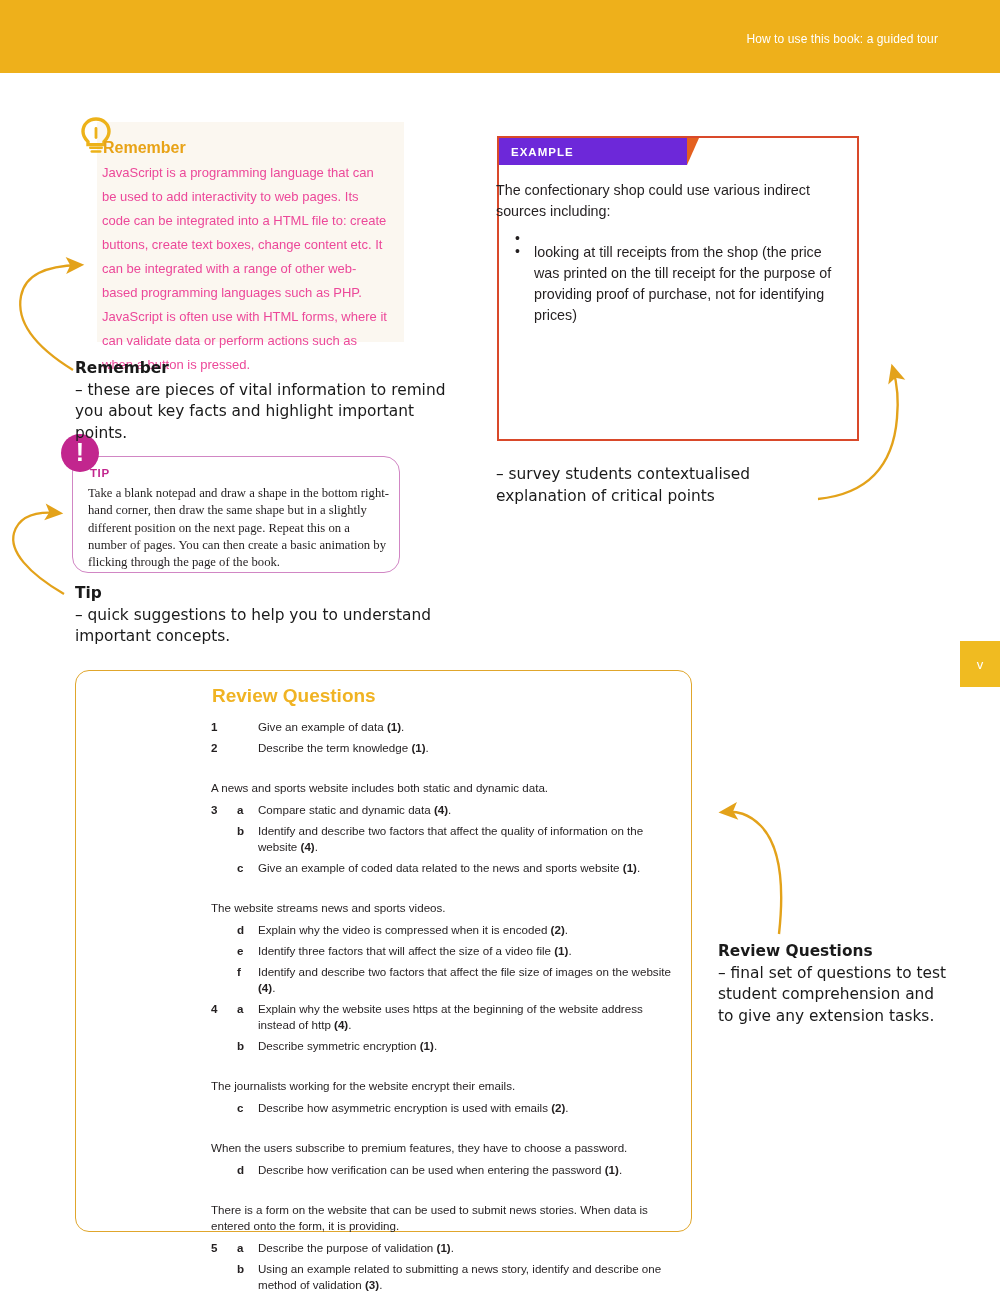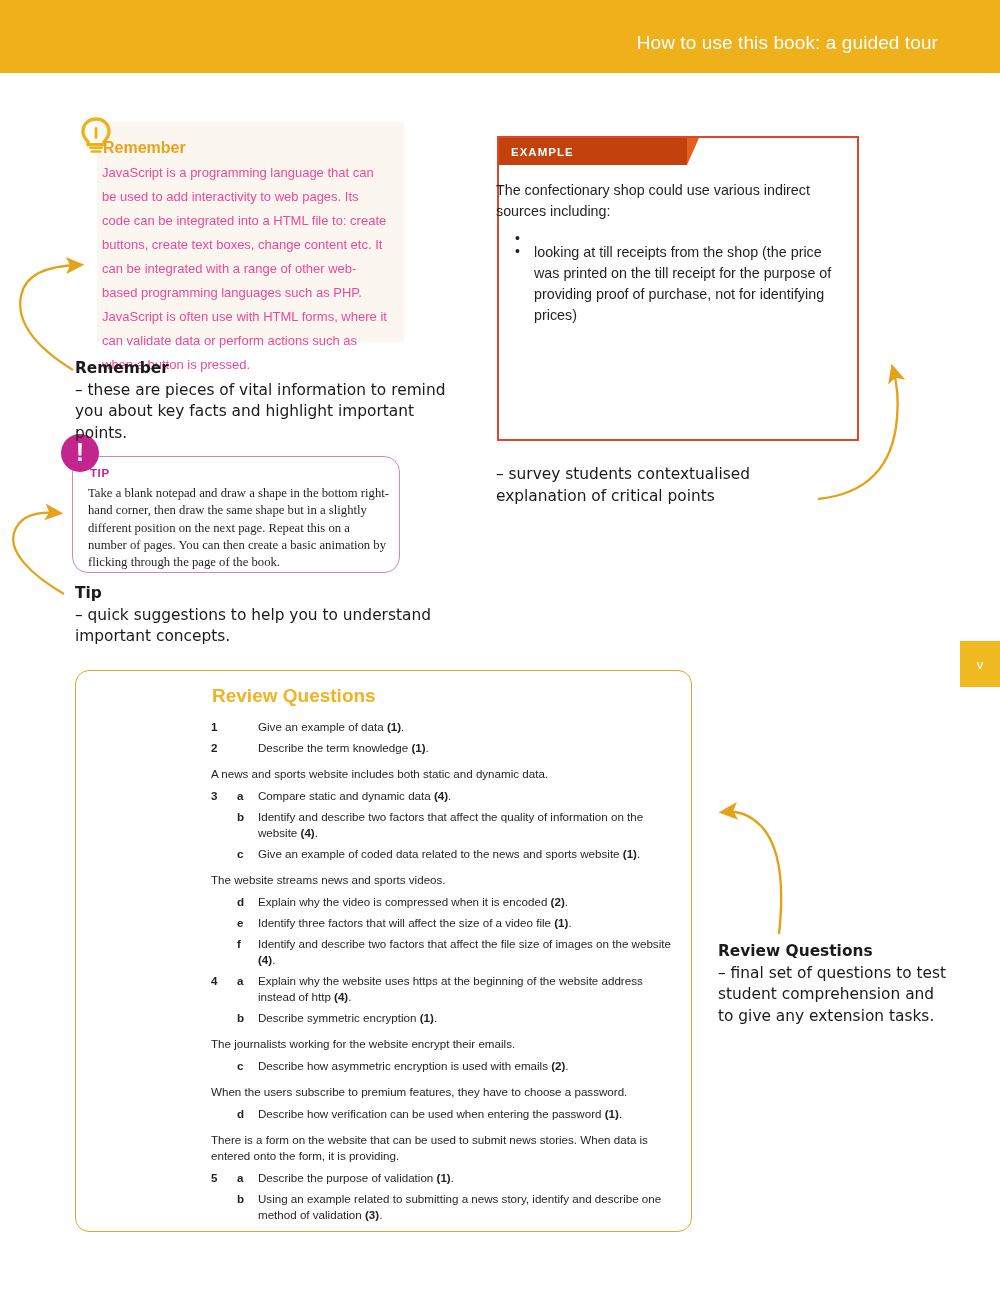--- a/index.html
+++ b/index.html
@@ -28,21 +28,21 @@
     position: absolute;
     left: 0; bottom: -6px;
     width: 1000px; height: 8px;
     background: linear-gradient(to bottom, #eeb01b 0%, #eeb01b 35%, #ffffff 36%);
   }
   .header-title {
     position: absolute;
     right: 62px;
     top: 32px;
     color: #ffffff;
-    font-size: 19px;
+    font-size: 12px;
     font-family: "Liberation Sans", sans-serif;
     letter-spacing: 0.1px;
     white-space: nowrap;
   }
 
   
   .page-tab {
     position: absolute;
     right: 0;
     top: 641px;
@@ -102,21 +102,21 @@
     border: 2px solid #d9492a;
     background: #ffffff;
     box-sizing: border-box;
   }
   .example-tab {
     position: absolute;
     left: 499px;
     top: 138px;
     height: 27px;
     width: 188px;
-    background: #c2410c;
+    background: #6d28d9;
     display: flex;
     align-items: center;
   }
   .example-tab-label {
     color: #ffffff;
     font-size: 11.5px;
     font-weight: bold;
     letter-spacing: 1px;
     padding-left: 12px;
   }
@@ -239,21 +239,21 @@
     top: 719px;
     width: 470px;
     font-size: 11.6px;
     line-height: 16px;
     color: #231f20;
   }
   .rq-stem {
     margin: 0 0 6px 0;
     padding: 0;
   }
-  .rq-stem.spaced { margin-top: 10px; }
+  .rq-stem.spaced { margin-top: 24px; }
   .rq-item {
     position: relative;
     margin: 0 0 5px 0;
     padding-left: 47px;
     min-height: 14px;
   }
   .rq-item .qnum {
     position: absolute;
     left: 0;
     top: 0;

